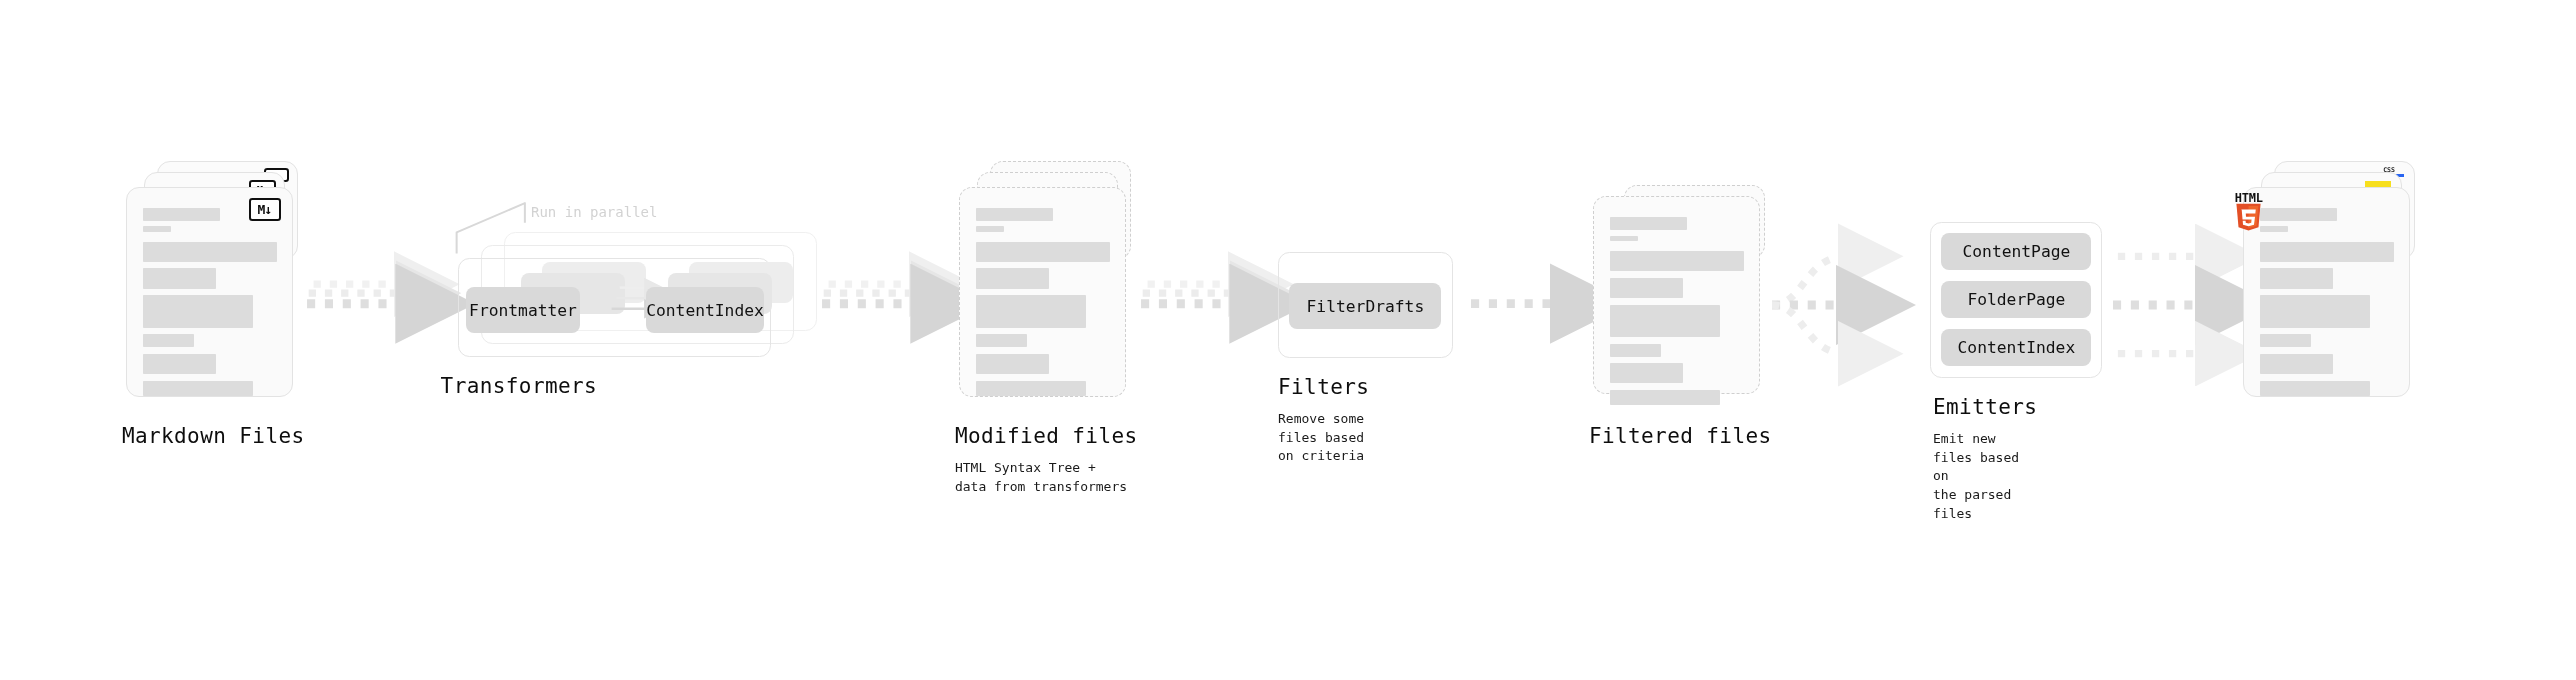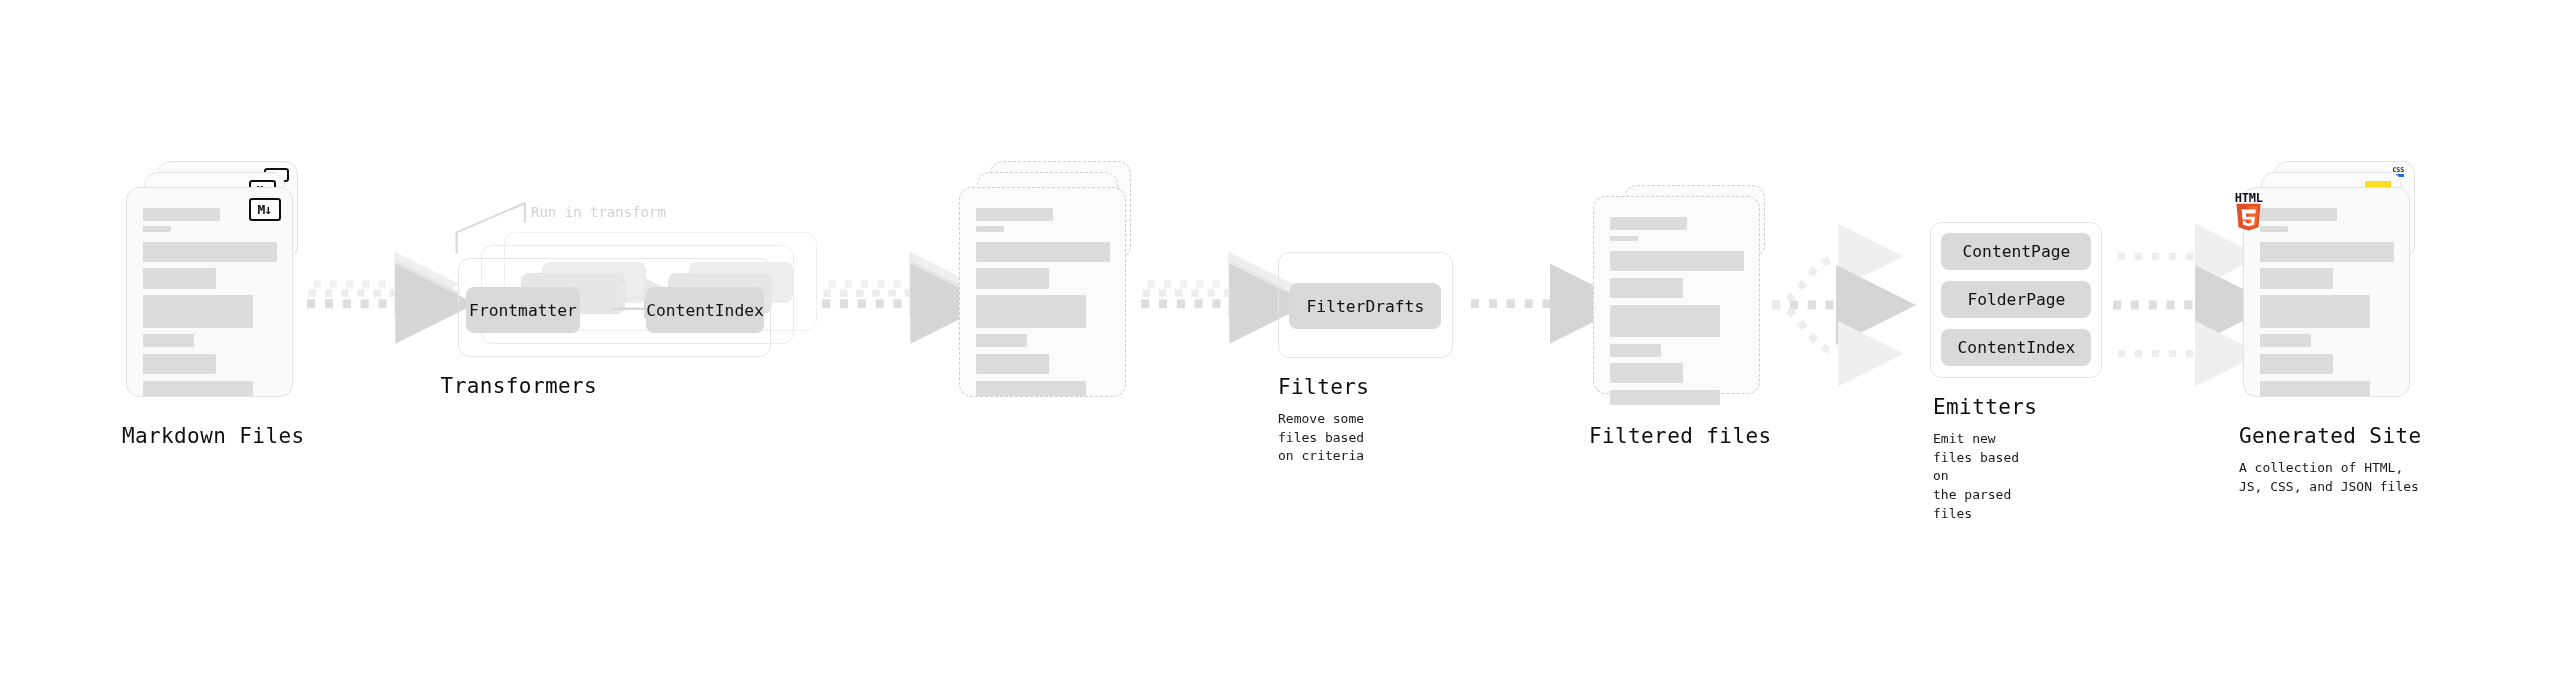--- a/index.html
+++ b/index.html
@@ -58,21 +58,21 @@
     background:#ffffff;
     display:flex;align-items:center;justify-content:center;
     font-weight:700;font-size:13px;line-height:1;color:#0f0f0f;
     letter-spacing:-0.8px;
   }
   .md-badge.small{width:23px;height:16.3px;font-size:10.6px;border-width:2.4px;}
   .md-badge.tiny{width:21px;height:10.6px;font-size:8.1px;border-width:2.4px;overflow:hidden;}
 
   .css-badge{
     width:21px;height:13px;display:flex;flex-direction:column;
-    align-items:flex-end;justify-content:flex-start;
+    align-items:flex-start;justify-content:flex-start;
   }
   .css-badge .txt{font-size:6.5px;font-weight:700;color:#222;line-height:6.5px;}
   .css-badge .rule{width:21px;height:2.4px;background:#2965f1;margin-top:0.8px;}
   .js-badge{width:26px;height:14.6px;background:#f7df1e;}
   .html5{width:29px;height:36px;position:relative;}
   .html5 .lbl{
     position:absolute;top:0;left:0;width:100%;
     text-align:center;font-size:12px;font-weight:700;color:#111;line-height:6.5px;
     letter-spacing:-0.2px;
   }
@@ -158,21 +158,21 @@
     <path d="M8,20 L118,20" stroke="#f1f1f1" stroke-width="9" stroke-dasharray="9 11" marker-end="url(#ah-weak)" fill="none"></path>
     <path d="M2,31 L120,31" stroke="#ececec" stroke-width="9" stroke-dasharray="9 11" marker-end="url(#ah-mid)" fill="none"></path>
     <path d="M0,44 L122,44" stroke="#dedede" stroke-width="11" stroke-dasharray="10 12" marker-end="url(#ah-strong)" fill="none"></path>
   </svg>
 
   <div class="node" style="left:443px;top:195px;">
 
     <svg class="node" style="left:6.5px;top:0px;" width="179" height="65" viewBox="0 0 220 80">
       <path d="M8,72 L8,46 L92,10 L92,34 M92,10 L92,34" stroke="#d8d8d8" stroke-width="2.5" fill="none" stroke-linejoin="round"></path>
     </svg>
-    <div class="parallel-label" style="left:88px;top:9px;">Run in transform</div>
+    <div class="parallel-label" style="left:88px;top:9px;">Run in parallel</div>
 
     <div class="gbox" style="left:61px;top:37px;width:313px;height:99px;border-color:#f0f0f0;"></div>
     <div class="gbox" style="left:38px;top:50px;width:313px;height:99px;border-color:#ebebeb;"></div>
     <div class="gbox" style="left:14.6px;top:63px;width:313px;height:99px;border-color:#e4e4e4;"></div>
 
     <div class="chip ghost" style="position:absolute;left:99px;top:67px;width:104px;height:41px;"></div>
     <div class="chip ghost" style="position:absolute;left:246px;top:67px;width:104px;height:41px;"></div>
     <div class="chip ghost2" style="position:absolute;left:78px;top:78px;width:104px;height:41px;"></div>
     <div class="chip ghost2" style="position:absolute;left:225px;top:78px;width:104px;height:41px;"></div>
 
@@ -206,20 +206,25 @@
           <div class="bar h2"></div>
           <div class="bar p-a"></div>
           <div class="bar p-b"></div>
           <div class="bar p-c"></div>
           <div class="bar p-d"></div>
           <div class="bar p-e"></div>
           <div class="bar p-f"></div>
         </div>
       </div>
     </div>
+    <div class="caption" style="left:-4.1px;top:264px;">
+      <div class="cap-title">Modified files</div>
+      <div class="cap-sub">HTML Syntax Tree +
+data from transformers</div>
+    </div>
   </div>
 
   <svg class="node" style="left:1141px;top:268px;" width="138" height="73" viewBox="0 0 170 90">
     <path d="M8,20 L118,20" stroke="#f1f1f1" stroke-width="9" stroke-dasharray="9 11" marker-end="url(#ah-weak)" fill="none"></path>
     <path d="M2,31 L120,31" stroke="#ececec" stroke-width="9" stroke-dasharray="9 11" marker-end="url(#ah-mid)" fill="none"></path>
     <path d="M0,44 L122,44" stroke="#dedede" stroke-width="11" stroke-dasharray="10 12" marker-end="url(#ah-strong)" fill="none"></path>
   </svg>
 
   <div class="node" style="left:1278px;top:252px;">
     <div class="gbox" style="left:0;top:0;width:175px;height:106px;border-color:#e4e4e4;"></div>
@@ -305,21 +310,16 @@
           <div class="bar h2"></div>
           <div class="bar p-a"></div>
           <div class="bar p-b"></div>
           <div class="bar p-c"></div>
           <div class="bar p-d"></div>
           <div class="bar p-e"></div>
           <div class="bar p-f"></div>
         </div>
       </div>
     </div>
-    <div class="caption" style="left:-4.1px;top:264px;">
-      <div class="cap-title">Generated Site</div>
-      <div class="cap-sub">A collection of HTML,
-JS, CSS, and JSON files</div>
-    </div>
   </div>
 
 </div>
 
 
 </body></html>

